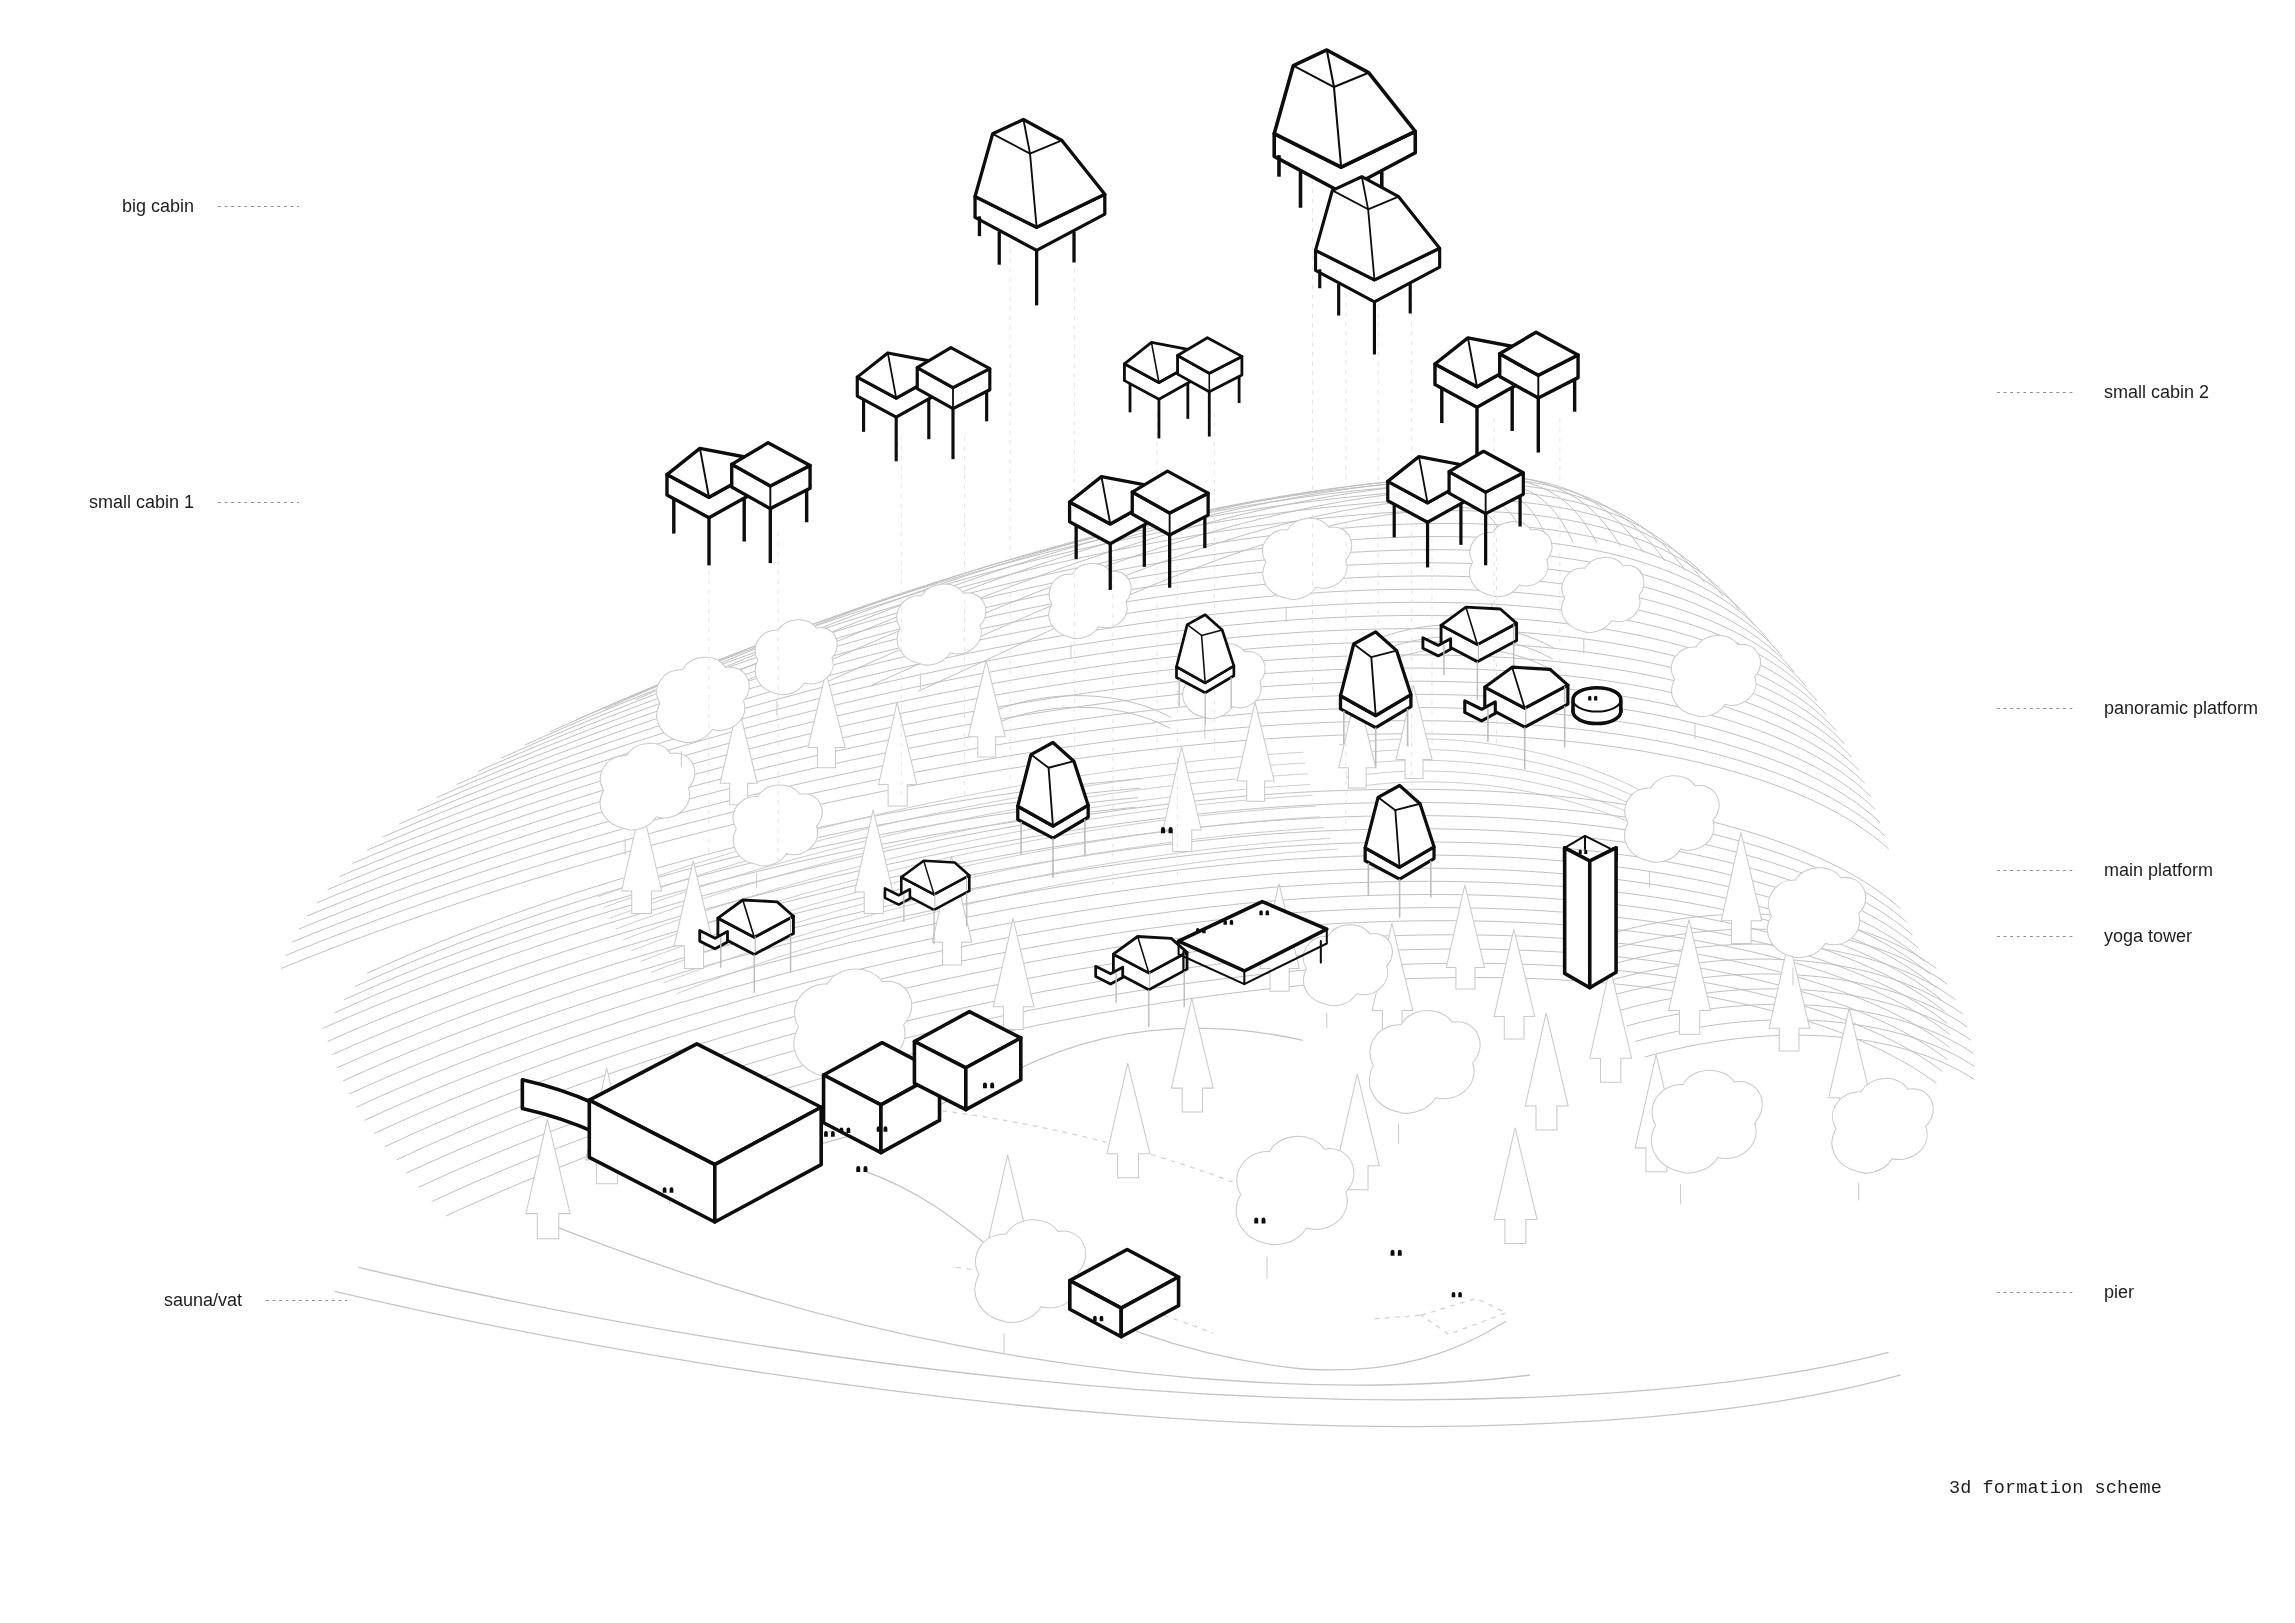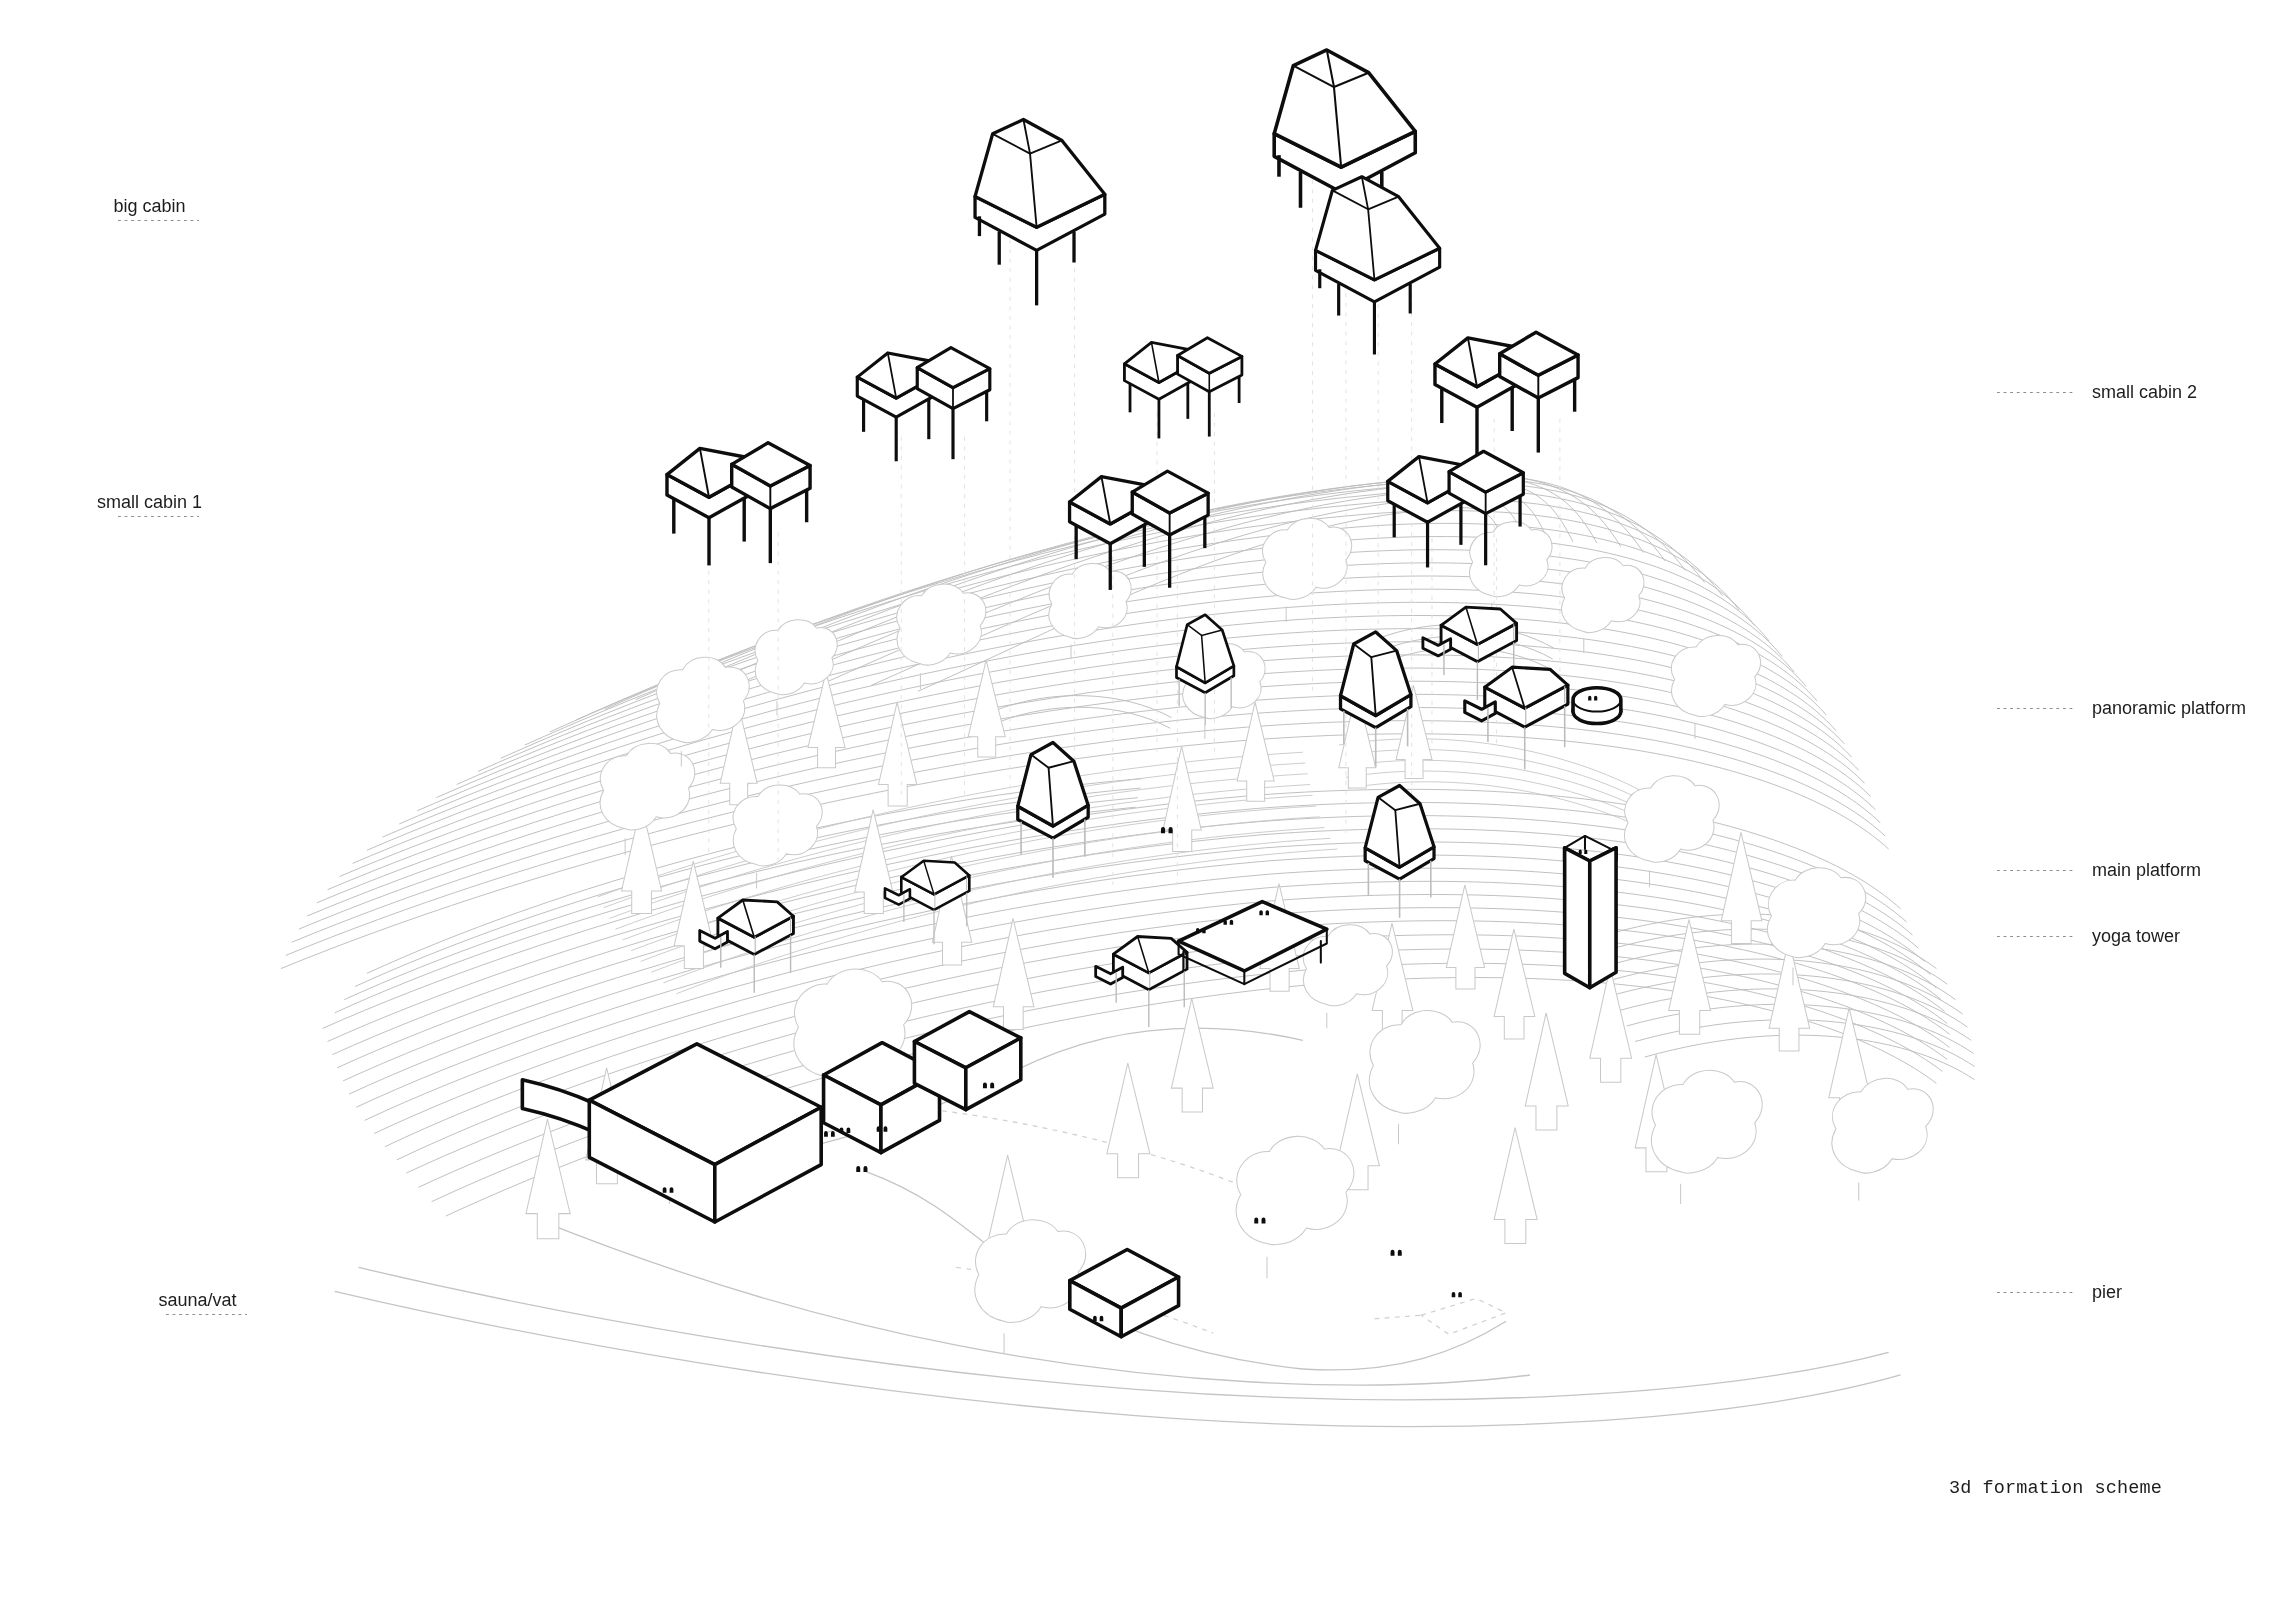--- a/index.html
+++ b/index.html
@@ -8,23 +8,23 @@
     font-family:"Liberation Sans","DejaVu Sans",sans-serif;
     color:#1a1a1a;
     overflow:hidden;
     position:relative;
   }
   #sheet{position:absolute;inset:0;background:#fff;}
 
   
   .ann{position:absolute;display:flex;align-items:center;font-size:18px;line-height:1.42;color:#1d1d1d;white-space:nowrap;}
   .ann .txt{display:block;}
-  .ann.left{flex-direction:column;justify-content:flex-end;}
+  .ann.left{flex-direction:row;justify-content:flex-end;gap:6px;}
   .ann.left .txt{text-align:right;}
-  .ann.right{flex-direction:row;justify-content:flex-start;}
+  .ann.right{flex-direction:row;justify-content:flex-start;gap:12px;}
   .ann.right .txt{text-align:left;}
   .lead{
     height:0.6px;flex:0 0 auto;
     background-image:linear-gradient(to right,#8e8e8e 0 3px,transparent 3px 6.6px);
     background-size:6.6px 0.6px;background-repeat:repeat-x;
   }
   .ann.left .lead{margin-left:18px;}
   .ann.right .lead{margin-right:18px;}
 
   .multi{display:flex;flex-direction:column;}

